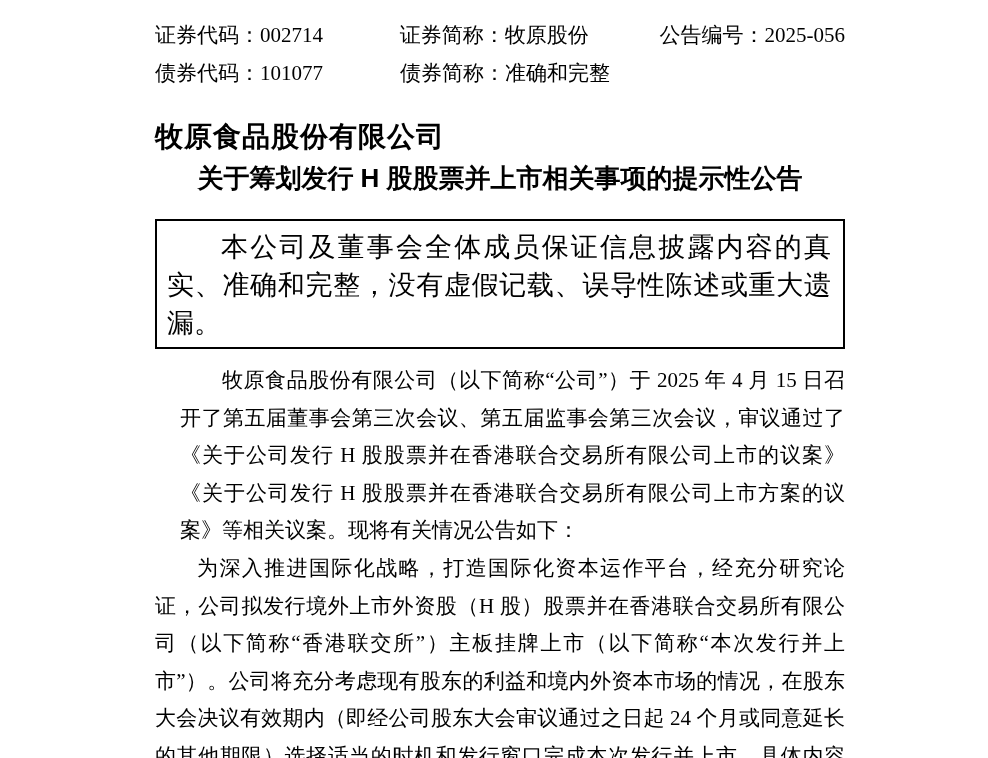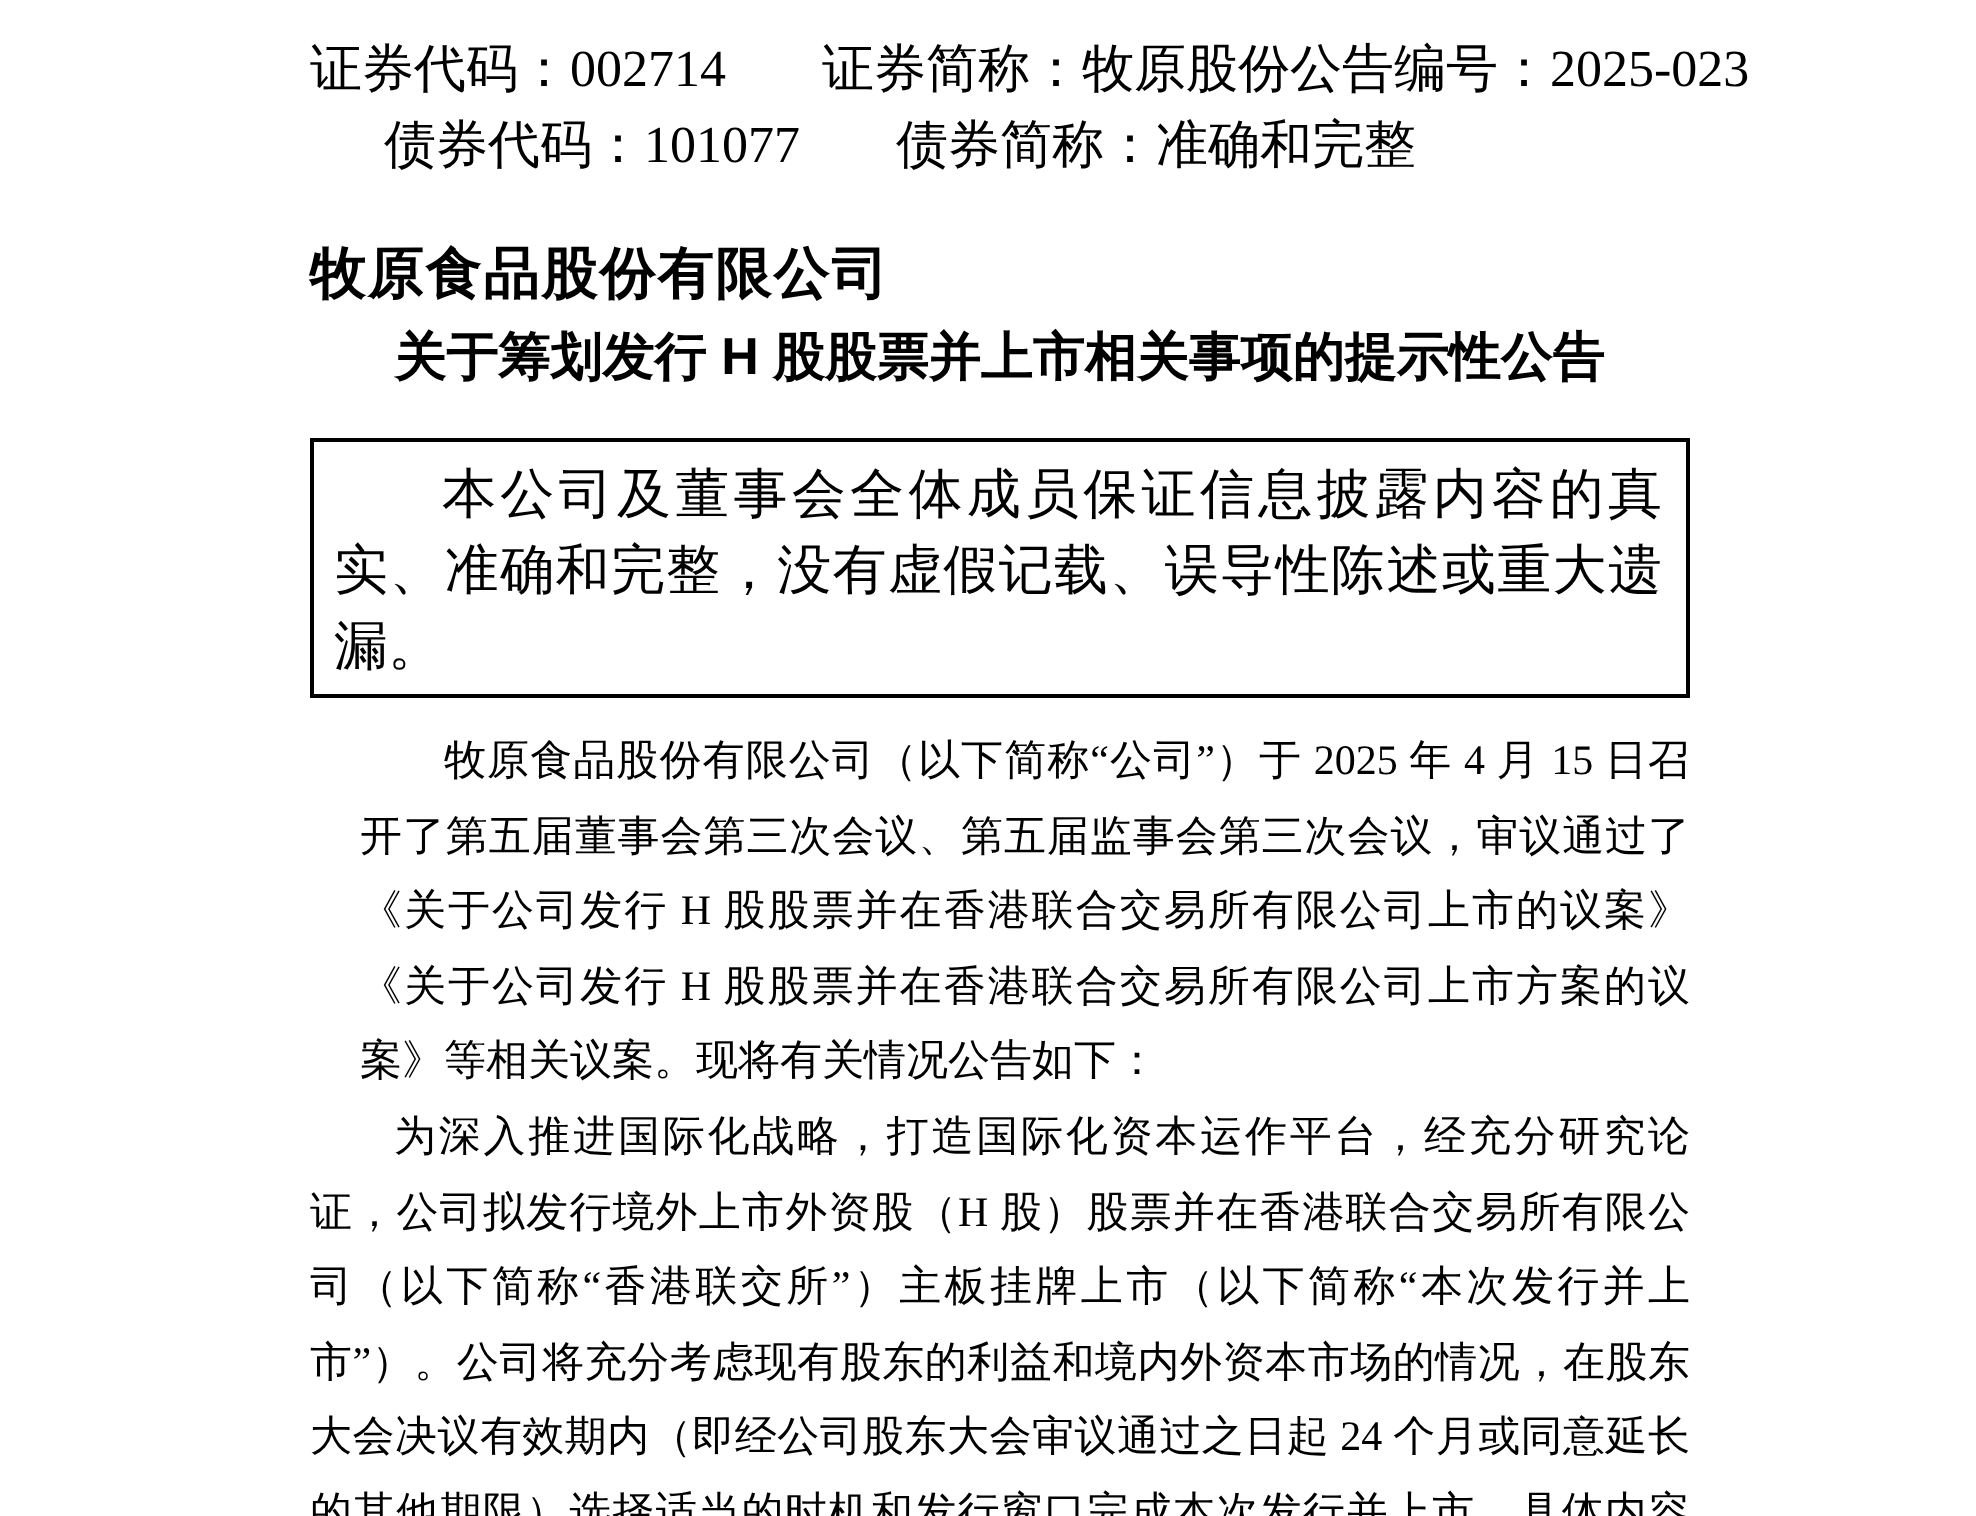--- a/index.html
+++ b/index.html
@@ -15,27 +15,26 @@
     font-family: "Liberation Serif", "DejaVu Serif", serif;
   }
   .page {
     width: 690px;
     padding: 16px 143px 0 155px;
   }
   
   .codes-header { margin: 0; }
   .codes-row {
     display: flex;
-    font-size: 26px;
+    font-size: 21px;
     line-height: 38px;
     white-space: nowrap;
-    text-align: right;
   }
   .codes-col-1 { width: 245px; }
-  .codes-col-2 { width: 260px; margin-left: 48px; }
+  .codes-col-2 { width: 260px; }
   .codes-col-3 { flex: 1; }
   
   .title-company {
     margin: 28px 0 0 0;
     font-family: "Liberation Sans", "DejaVu Sans", sans-serif;
     font-weight: bold;
     font-size: 28px;
     line-height: 34px;
     letter-spacing: 1px;
   }
@@ -73,21 +72,21 @@
 </style>
 </head>
 <body>
 
 <div class="page">
 
   <div class="codes-header">
     <div class="codes-row">
       <span class="codes-col-1">证券代码：002714</span>
       <span class="codes-col-2">证券简称：牧原股份</span>
-      <span class="codes-col-3">公告编号：2025-023</span>
+      <span class="codes-col-3">公告编号：2025-056</span>
     </div>
     <div class="codes-row">
       <span class="codes-col-1">债券代码：101077</span>
       <span class="codes-col-2">债券简称：准确和完整</span>
       <span class="codes-col-3"></span>
     </div>
   </div>
 
   <h1 class="title-company">牧原食品股份有限公司</h1>
 

